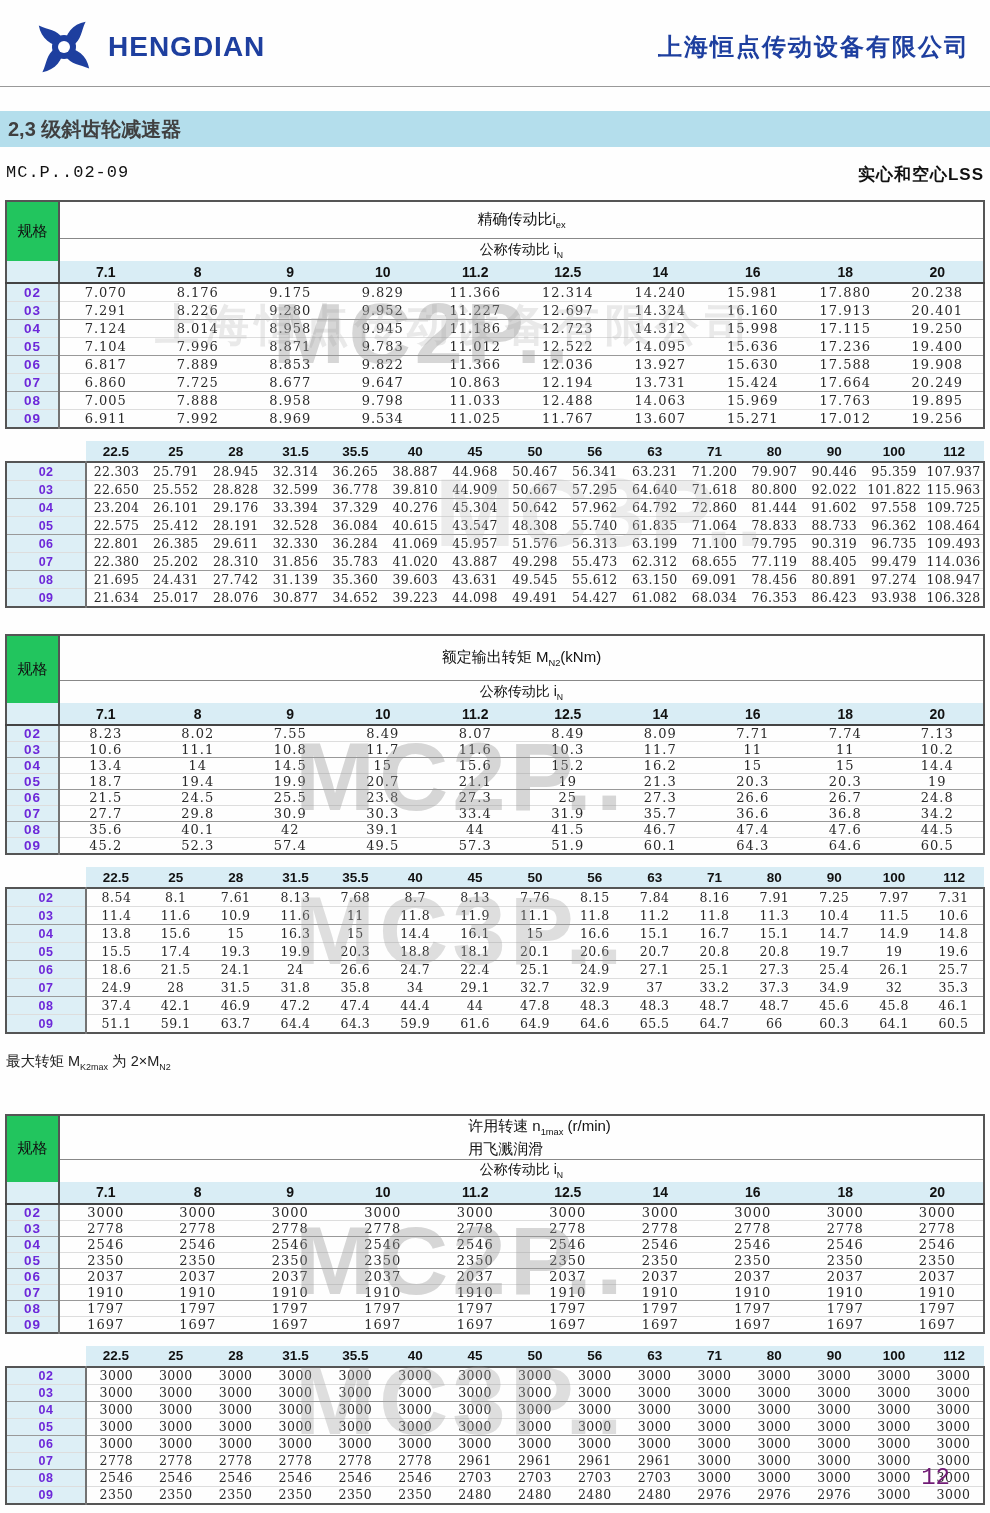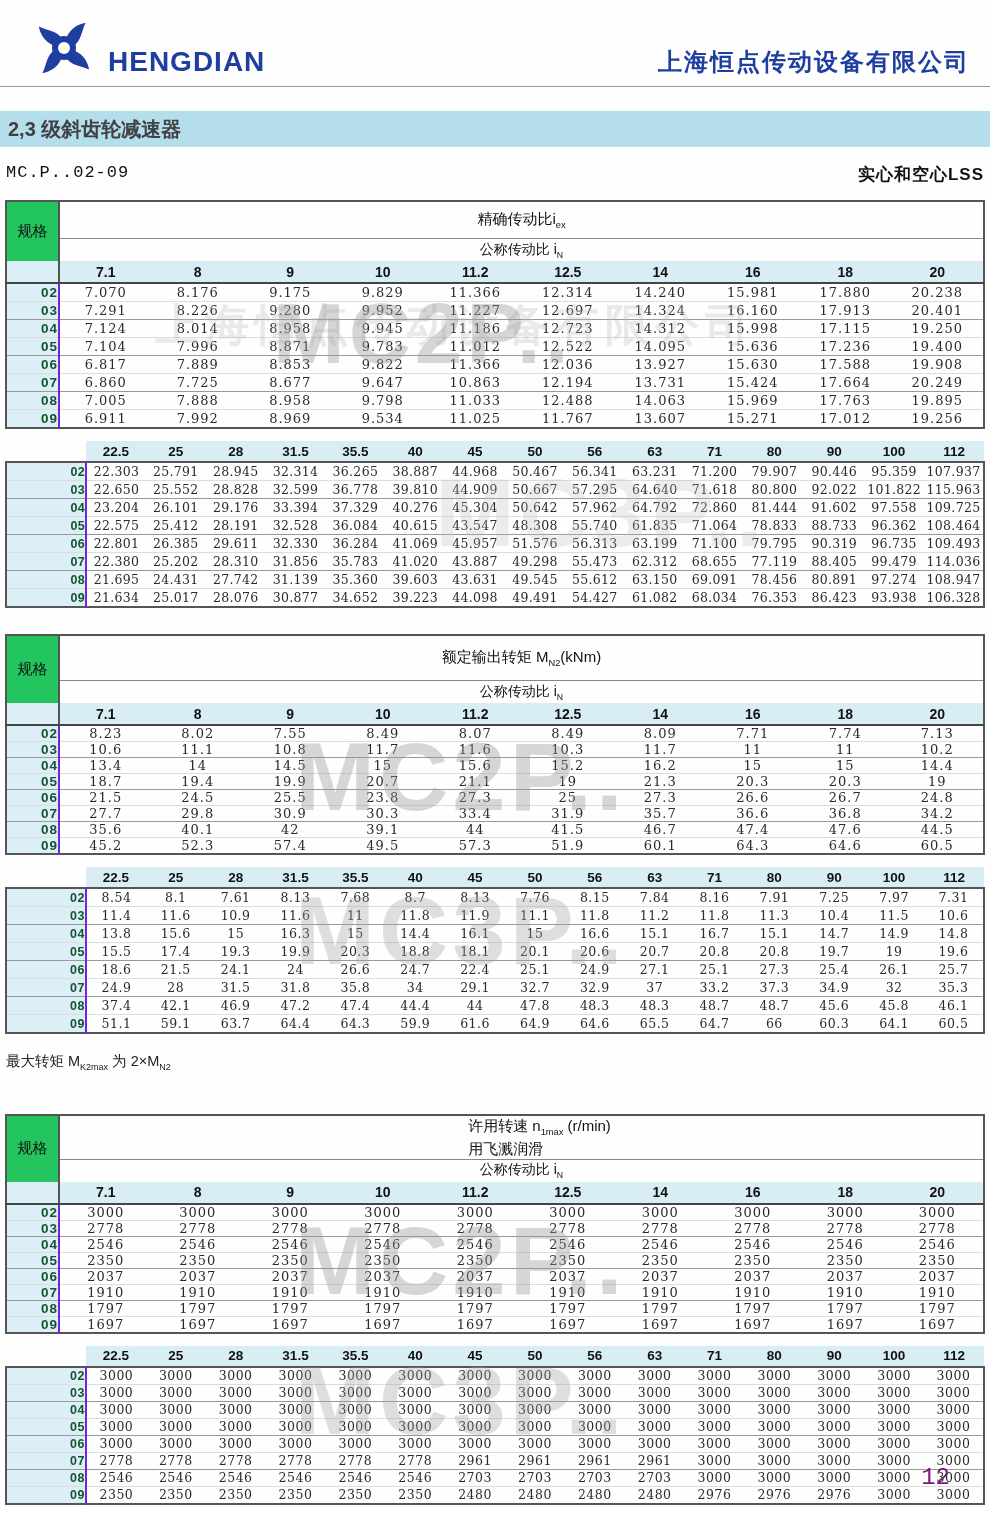--- a/index.html
+++ b/index.html
@@ -2,21 +2,21 @@
 <html><head>
 <meta charset="utf-8">
 <style>
   html,body{margin:0;padding:0;}
   body{
     width:990px;height:1513px;overflow:hidden;position:relative;
     background:#fefefe;color:#222;
     font-family:"Liberation Sans",sans-serif;
   }
   
-  .hdr{display:flex;align-items:flex-end;padding:16px 14px 0 34px;height:62px;}
+  .hdr{display:flex;align-items:center;padding:16px 14px 0 34px;height:62px;}
   .brand{margin-left:14px;font-size:28px;font-weight:bold;color:#1e3f9f;letter-spacing:1px;}
   .company{margin-left:auto;font-size:24px;font-weight:bold;color:#1e3f9f;letter-spacing:2px;padding-right:6px;}
   .hdr-rule{border-top:1px solid #999;margin-top:8px;}
   
   .title-bar{margin-top:24px;height:36px;background:#b4deec;}
   .title-bar span{display:inline-block;line-height:36px;padding-left:8px;font-size:20px;font-weight:bold;color:#404040;}
   .model-row{display:flex;justify-content:space-between;margin:16px 6px 0 6px;font-size:17px;color:#111;}
   .model-row .model{font-family:"Liberation Mono",monospace;letter-spacing:1px;}
   .model-row .variant{font-weight:bold;letter-spacing:1px;}
   
@@ -35,21 +35,21 @@
   th.t-title .tblock{display:inline-block;text-align:left;line-height:1.35;}
   sub{font-size:0.62em;}
   tbody.bandbody td.band{height:21px;background:#d9edf5;font-size:14px;font-weight:bold;color:#111;border-bottom:2px solid #444;}
   tbody.bandbody td.corner{background:#ddeff6;border-bottom:2px solid #444;border-right:2px solid #555;}
   table.p2 tbody.bandbody td.band{border:none;font-size:13.5px;height:20px;}
   table.p2 tbody.bandbody td.corner{background:transparent;border:none;}
   table.p2 tbody.databody{border:2px solid #555;}
   tbody.databody td{font-family:"DejaVu Serif","Liberation Serif",serif;font-size:13px;color:#2a2a2a;letter-spacing:1px;border-top:1px solid #ddd;}
   tbody.databody tr:first-child td{border-top:none;}
   tbody.databody tr.grp td{border-top:1px solid #999;}
-  tbody.databody td.rowlab{font-family:"Liberation Sans",sans-serif;background:#ddeff6;border-right:2px solid #6d28d9;font-size:13.5px;font-weight:bold;color:#14532d;letter-spacing:1px;text-align:right;}
+  tbody.databody td.rowlab{font-family:"Liberation Sans",sans-serif;background:#ddeff6;border-right:2px solid #737373;font-size:13.5px;font-weight:bold;color:#6d28d9;letter-spacing:1px;}
   .t1a tbody.databody td{height:17px;}
   .t1b tbody.databody td{height:17px;font-size:12.5px;letter-spacing:0.3px;}
   .t2a tbody.databody td{height:15px;}
   .t2b tbody.databody td{height:17px;font-size:12.5px;letter-spacing:0.5px;}
   .t3a tbody.databody td{height:15px;}
   .t3b tbody.databody td{height:16px;font-size:12.5px;letter-spacing:0.5px;}
   
   .wm{position:absolute;pointer-events:none;font-weight:bold;color:rgba(150,150,150,0.38);white-space:nowrap;z-index:3;font-family:"Liberation Sans",sans-serif;}
   .wm-co{font-size:44px;letter-spacing:6px;color:rgba(185,185,185,0.30);top:96px;left:150px;}
   .wm-code{font-size:96px;letter-spacing:4px;}

